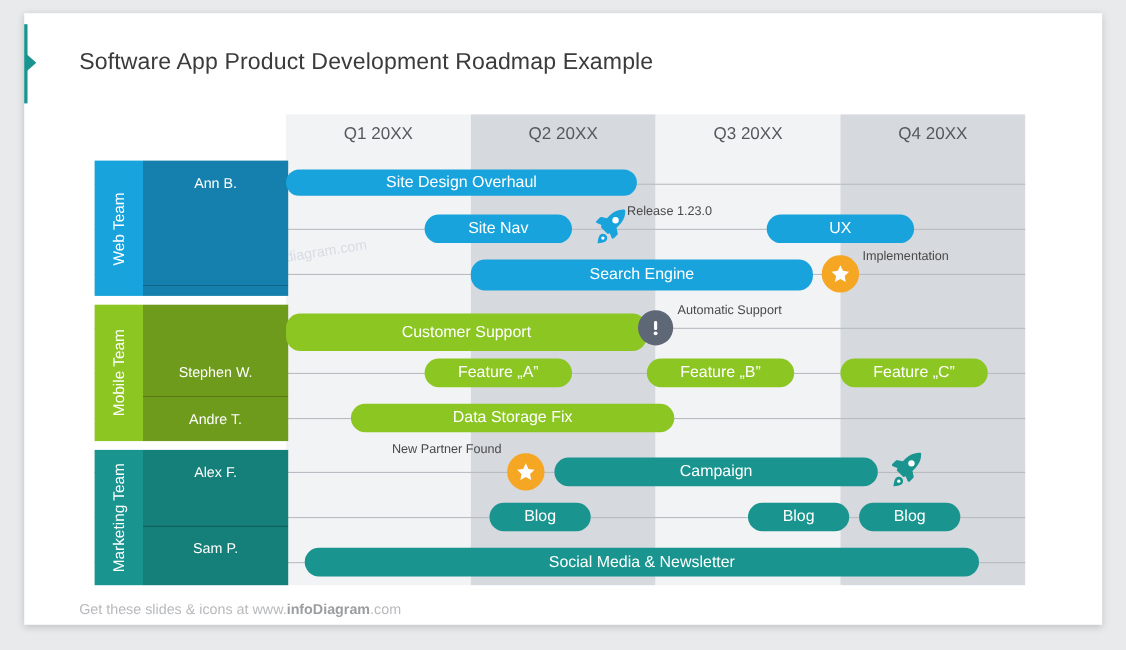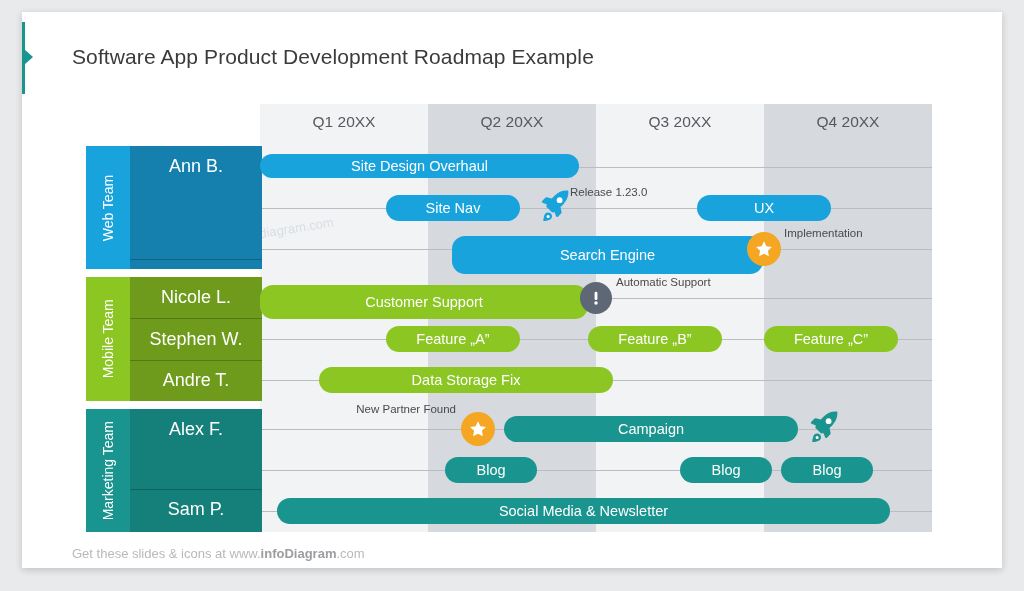--- a/index.html
+++ b/index.html
@@ -67,21 +67,21 @@
     color:#ffffff;font-size:14px;
     writing-mode:vertical-rl;transform:rotate(180deg);
     white-space:nowrap;
   }
   .memberstrip{
     position:absolute;left:44px;top:0;width:132px;height:100%;
   }
   .member{
     position:absolute;left:0;width:132px;
     display:flex;align-items:center;justify-content:center;
-    color:#ffffff;font-size:18px;
+    color:#ffffff;font-size:13px;
     box-sizing:border-box;
   }
   .member + .member{border-top:1px solid rgba(0,0,0,0.22);}
 
   
   .bar{
     position:absolute;
     border-radius:13px;
     display:flex;align-items:center;justify-content:center;
     color:#ffffff;font-size:14.5px;
@@ -159,40 +159,39 @@
           <div class="memberstrip" style="background: rgb(21, 128, 173);">
             <div class="member" style="top: 0px; height: 41.1111px;">Ann B.</div>
             <div class="member" style="top: 82.2222px; height: 41.1111px; margin-top: 31px;">Mike J.</div>
           </div>
         </div>
         <div class="teamblk" style="top: 173.333px; height: 123.333px;">
           <div class="teamstrip" style="background: rgb(140, 198, 35);">
             <div class="teamlabel">Mobile Team</div>
           </div>
           <div class="memberstrip" style="background: rgb(111, 155, 29);">
-            <div class="member" style="top: 0px; height: 41.1111px;">Nicole L.</div>
             <div class="member" style="top: 41.1111px; height: 41.1111px;">Stephen W.</div>
             <div class="member" style="top: 82.2222px; height: 41.1111px;">Andre T.</div>
           </div>
         </div>
         <div class="teamblk" style="top: 304.667px; height: 123.333px;">
           <div class="teamstrip" style="background: rgb(25, 148, 143);">
             <div class="teamlabel">Marketing Team</div>
           </div>
           <div class="memberstrip" style="background: rgb(21, 127, 122);">
             <div class="member" style="top: 0px; height: 41.1111px;">Alex F.</div>
-            <div class="member" style="top: 80px; height: 41.1111px;">Sam P.</div>
+            <div class="member" style="top: 69px; height: 41.1111px;">Sam P.</div>
           </div>
         </div>
       </div>
     <div id="bars">
         <div class="bar" style="left: 174px; width: 319px; top: 50px; height: 24px; background: rgb(24, 163, 220);">Site Design Overhaul</div>
         <div class="bar" style="left: 300px; width: 134px; top: 91px; height: 26px; background: rgb(24, 163, 220);">Site Nav</div>
         <div class="bar" style="left: 611px; width: 134px; top: 91px; height: 26px; background: rgb(24, 163, 220);">UX</div>
-        <div class="bar" style="left: 342px; width: 311px; top: 132px; height: 38px; background: rgb(24, 163, 220); margin-left: 24px;">Search Engine</div>
+        <div class="bar" style="left: 342px; width: 311px; top: 132px; height: 28px; background: rgb(24, 163, 220);">Search Engine</div>
         <div class="bar" style="left: 174px; width: 328px; top: 181px; height: 34px; background: rgb(140, 198, 35);">Customer Support</div>
         <div class="bar" style="left: 300px; width: 134px; top: 222px; height: 26px; background: rgb(140, 198, 35);">Feature „A”</div>
         <div class="bar" style="left: 502px; width: 134px; top: 222px; height: 26px; background: rgb(140, 198, 35);">Feature „B”</div>
         <div class="bar" style="left: 678px; width: 134px; top: 222px; height: 26px; background: rgb(140, 198, 35);">Feature „C”</div>
         <div class="bar" style="left: 233px; width: 294px; top: 263px; height: 26px; background: rgb(140, 198, 35);">Data Storage Fix</div>
         <div class="bar" style="left: 418px; width: 294px; top: 312px; height: 26px; background: rgb(25, 148, 143);">Campaign</div>
         <div class="bar" style="left: 359px; width: 92px; top: 353px; height: 26px; background: rgb(25, 148, 143);">Blog</div>
         <div class="bar" style="left: 594px; width: 92px; top: 353px; height: 26px; background: rgb(25, 148, 143);">Blog</div>
         <div class="bar" style="left: 695px; width: 92px; top: 353px; height: 26px; background: rgb(25, 148, 143);">Blog</div>
         <div class="bar" style="left: 191px; width: 613px; top: 394px; height: 26px; background: rgb(25, 148, 143);">Social Media &amp; Newsletter</div>

